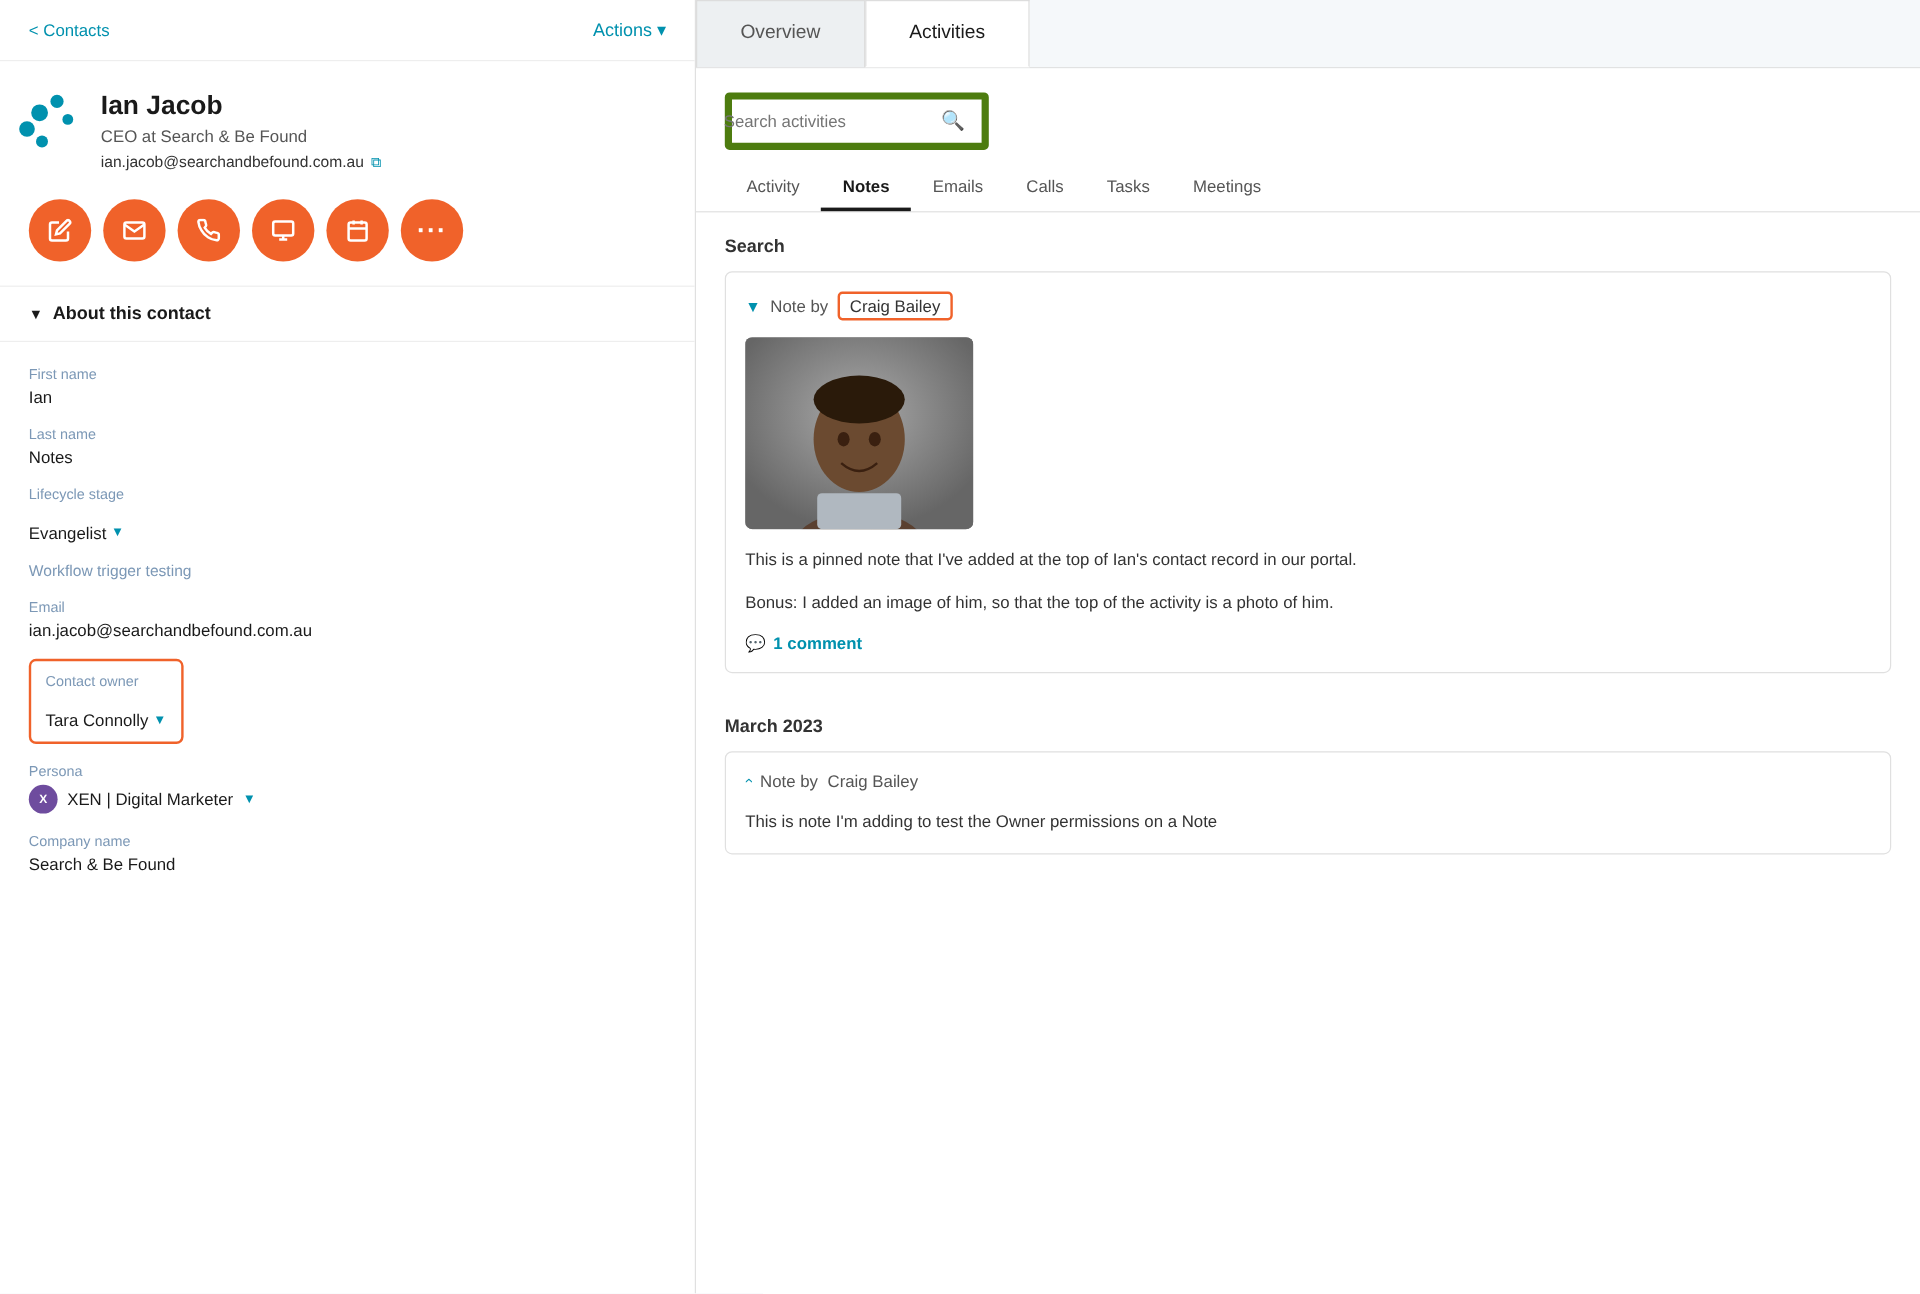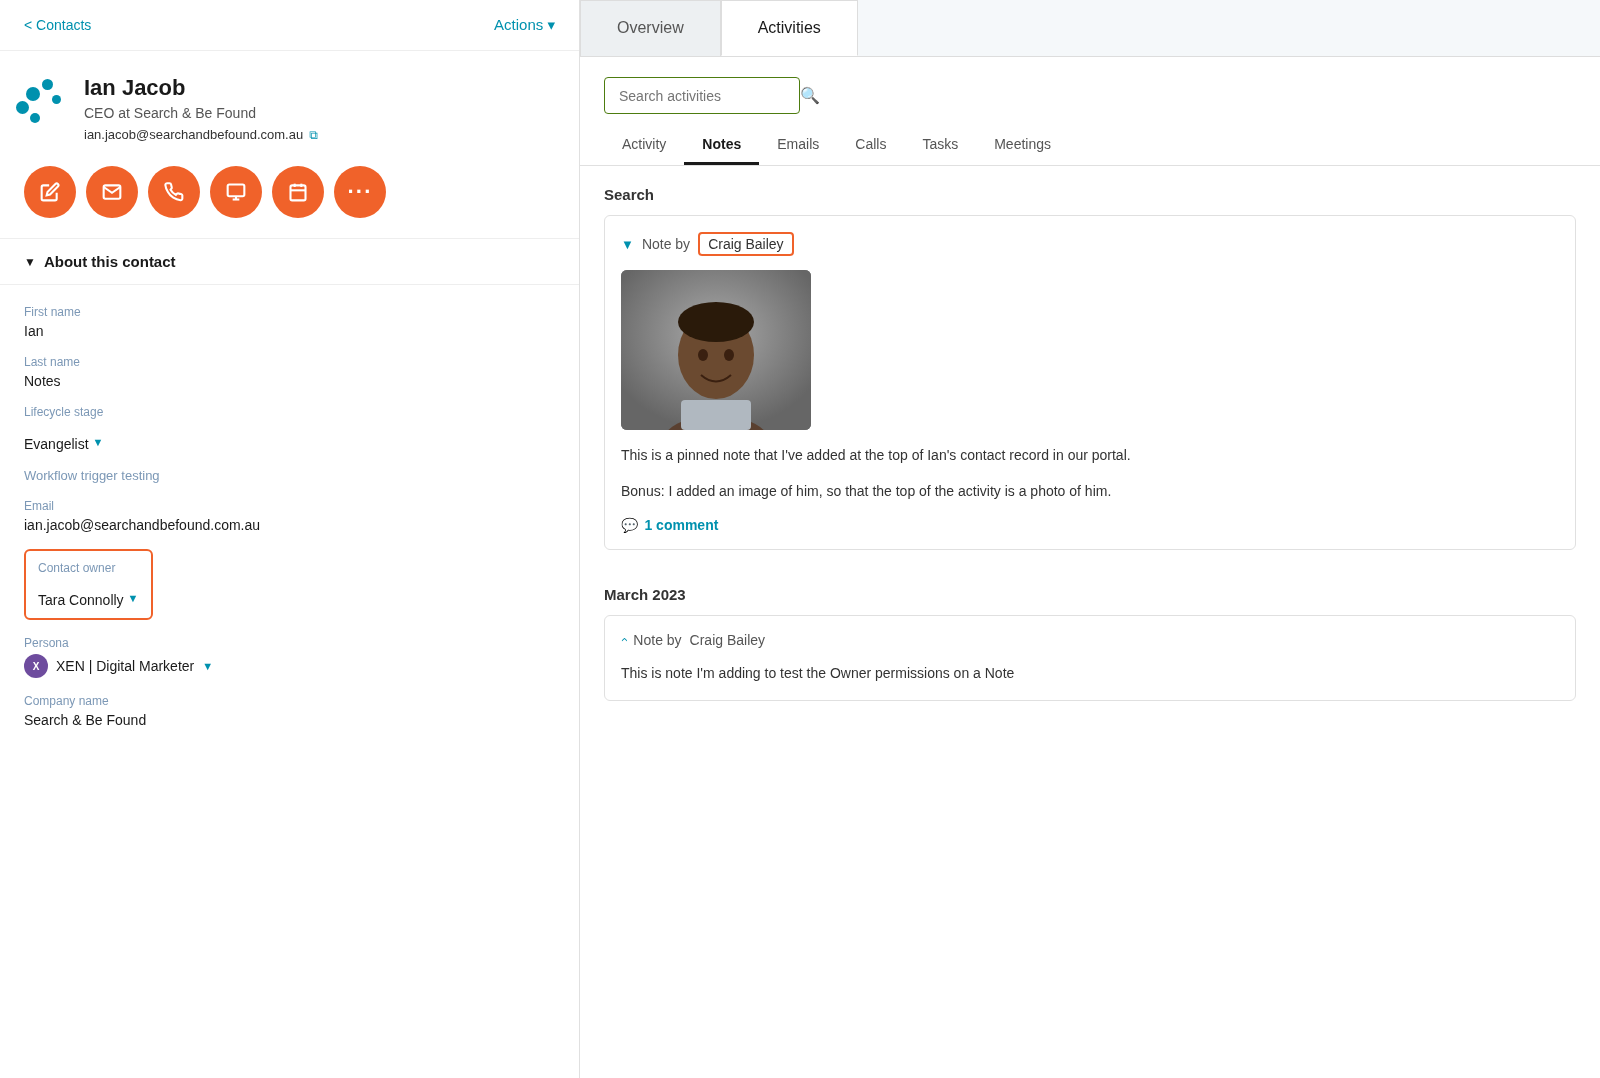--- a/index.html
+++ b/index.html
@@ -140,20 +140,21 @@
       font-weight: 500;
     }
 
     .field-value {
       font-size: 14px;
       color: #1a1a1a;
     }
 
     .field-value.with-dropdown {
       display: flex;
+      align-items: center;
       gap: 4px;
       cursor: pointer;
       margin-top: 17px;
     }
 
     .dropdown-arrow {
       color: #0091ae;
       font-size: 11px;
     }
 
@@ -233,25 +234,26 @@
     }
 
     .search-bar-row {
       padding: 20px 24px 8px;
       background: #fff;
     }
 
     .search-input-wrap {
       display: flex;
       align-items: center;
-      border: 1px solid #4d7c0f;
+      border: 6px solid #4d7c0f;
       border-radius: 4px;
       padding: 8px 14px;
-      width: 196px;
-      background: #fff;
+      width: 220px;
+      background: #fff;
+      justify-content: flex-end;
     }
 
     .search-input-wrap input {
       border: none;
       outline: none;
       font-size: 14px;
       color: #aaa;
       flex: 1;
       background: transparent;
     }

